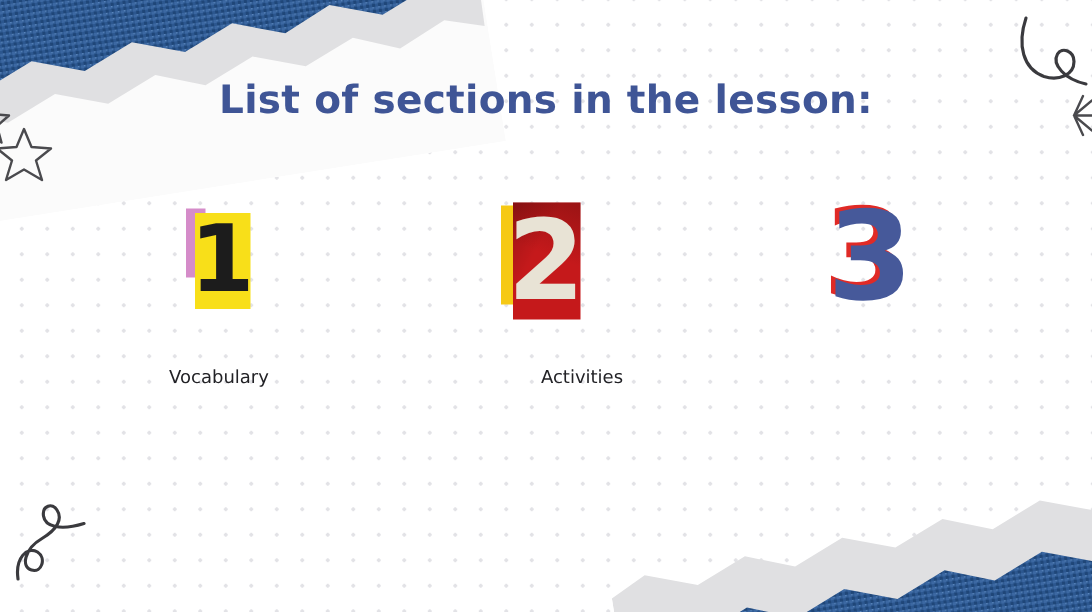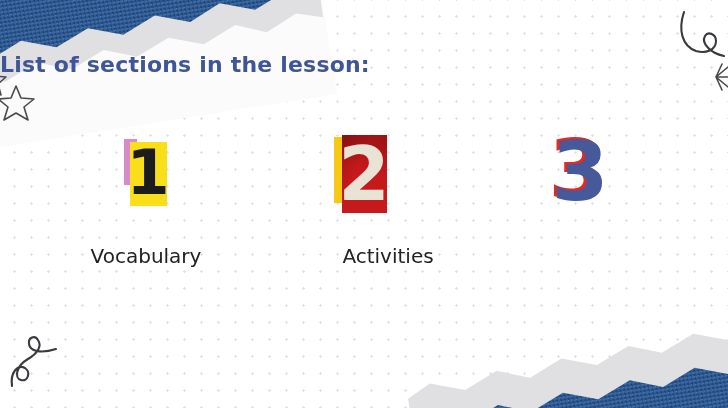--- a/index.html
+++ b/index.html
@@ -70,23 +70,23 @@
   .swirl-tr   { top: 8px;   right: -6px; }
   .sparkle-tr { top: 60px;  right: -6px; }
   .swirl-bl   { bottom: 18px; left: 8px; }
 
   
   .title {
     position: absolute;
     top: 52px;
     left: 0;
     width: 728px;
-    text-align: left;
-    font-family: "DejaVu Sans", sans-serif;
-    font-size: 22px;
+    text-align: center;
+    font-family: "DejaVu Sans", sans-serif;
+    font-size: 26px;
     font-weight: bold;
     letter-spacing: 0.2px;
     color: #3f5596;
   }
 
   
   .sections {
     position: absolute;
     top: 128px;
     left: 40px;
@@ -198,21 +198,21 @@
     font-weight: bold;
     line-height: 1;
   }
   .card3 .shadow { color: #e02a26; transform: translate(-3px, -2px); }
   .card3 .front  { color: #46599a; }
 
   
   .caption {
     margin-top: 24px;
     font-family: "DejaVu Sans", sans-serif;
-    font-size: 20px;
+    font-size: 12px;
     color: #222226;
     text-align: center;
     white-space: nowrap;
   }
   .sec-vocabulary .caption { transform: translateX(-2px); }
   .sec-activities .caption { transform: translateX(2px); margin-left: 44px; }
   .sec-minigame   .caption { transform: translateX(6px); }
 </style>
 </head>
 <body>

